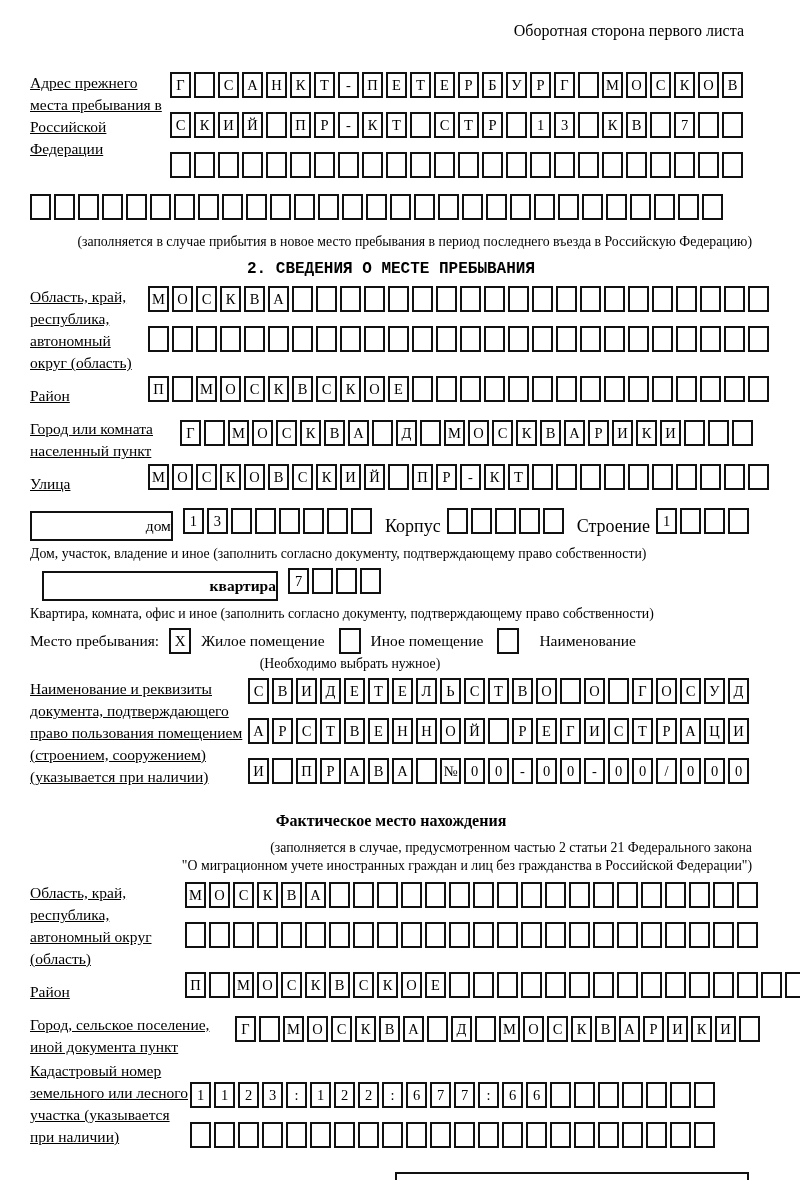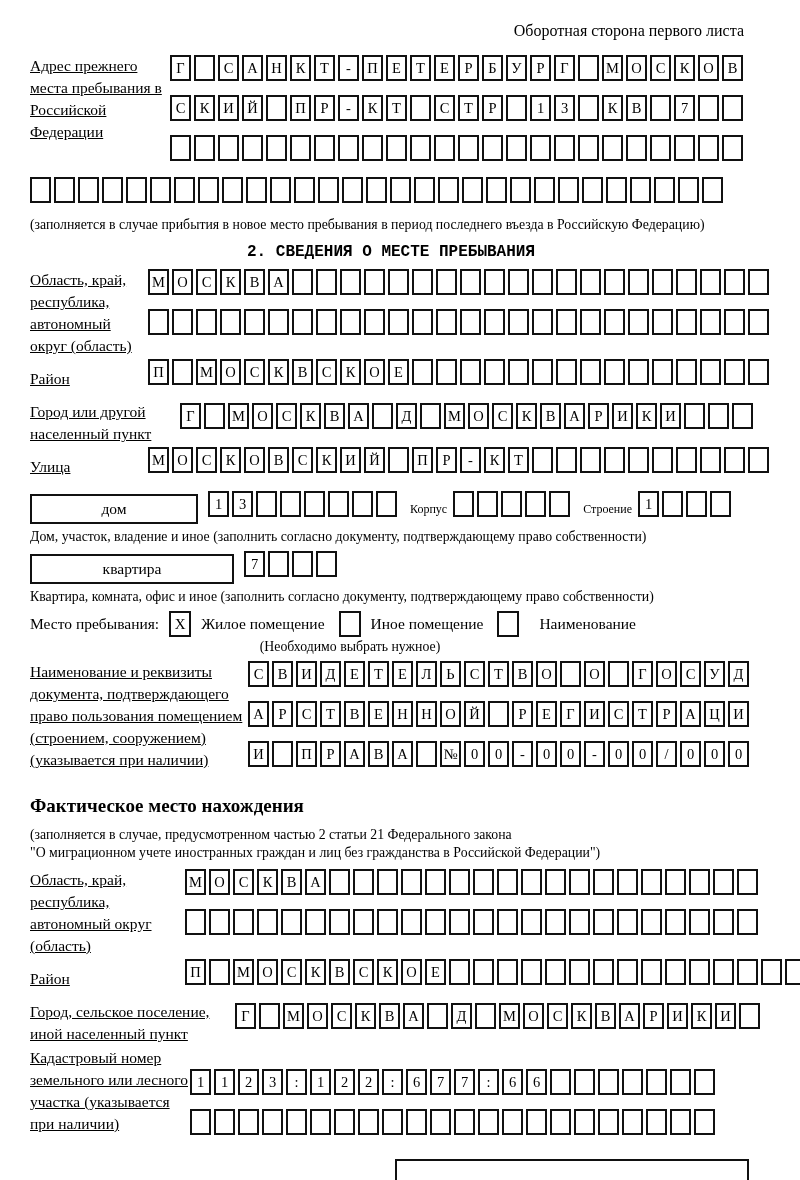--- a/index.html
+++ b/index.html
@@ -1,41 +1,41 @@
 <!DOCTYPE html>
 <html><head>
 <meta charset="utf-8">
 <style>
   html,body{margin:0;padding:0;background:#fff;}
   body{width:800px;font-family:"Liberation Serif","DejaVu Serif",serif;color:#000;}
   .page{box-sizing:border-box;width:800px;min-height:1180px;padding:10px 48px 16px 30px;position:relative;}
-  .top-note{text-align:right;font-size:16px;margin:12px 8px 15px 0;}
+  .top-note{text-align:right;font-size:16px;margin:12px 8px 32px 0;}
   .field{display:flex;align-items:flex-start;margin-bottom:2px;}
   .field.vcenter{align-items:center;}
   .label{font-size:15.5px;line-height:1.42;flex:0 0 auto;text-decoration:underline;}
   .w140{width:140px;} .w118{width:118px;} .w150{width:150px;} .w218{width:218px;}
   .w155{width:155px;} .w205{width:205px;} .w160{width:160px;}
   .rows{flex:1 1 auto;}
   .cellrow{white-space:nowrap;margin-bottom:4px;height:36px;}
   .cell{display:inline-block;box-sizing:border-box;width:21px;height:26px;border:2px solid #111;
         margin-right:3px;text-align:center;font-size:14.5px;line-height:22px;vertical-align:top;}
   .note{font-size:13.8px;margin:2px 0 6px 0;}
-  .note.center{text-align:left;}
+  .note.center{text-align:right;}
   .sec-title{font-size:16px;font-weight:bold;text-align:center;margin:10px 0 8px 0;font-family:Liberation Mono, monospace;}
   .house-row,.apt-row{display:flex;align-items:center;margin:4px 0 2px 0;}
   .inline-box{box-sizing:border-box;border:2px solid #111;height:30px;line-height:26px;
-              text-align:center;font-size:15.5px;margin-right:10px;}
+              text-align:right;font-size:15.5px;margin-right:10px;}
   .dom-box{width:168px;}
-  .apt-box{width:204px;margin-left:0;}
-  .inline-label{font-size:12px;margin:0 6px 0 10px;}
+  .apt-box{width:236px;margin-left:12px;font-weight:bold;}
+  .inline-label{font-size:18px;margin:0 6px 0 10px;}
   .stay-row{display:flex;align-items:center;font-size:15.5px;margin:6px 0 2px 0;}
   .stay-row .gap-s{margin-left:10px;} .stay-row .gap-m{margin-left:14px;}
   .checkbox{display:inline-block;box-sizing:border-box;width:22px;height:26px;border:2px solid #111;
             text-align:center;font-size:15px;line-height:22px;margin:0 10px;}
-  .fact-title{font-size:19px;font-weight:bold;margin:14px 0 10px 0;}
+  .fact-title{font-size:16px;font-weight:bold;text-align:center;margin:14px 0 10px 0;}
   .mt22{margin-top:22px;}
   .confirm-box{box-sizing:border-box;width:354px;height:178px;border:2px solid #111;
                margin:10px 0 6px 365px;}
 </style>
 </head>
 <body>
 
 <div class="page">
 
   <div class="top-note">Оборотная сторона первого листа</div>
@@ -60,21 +60,21 @@
       <div class="cellrow"><span class="cell"></span><span class="cell"></span><span class="cell"></span><span class="cell"></span><span class="cell"></span><span class="cell"></span><span class="cell"></span><span class="cell"></span><span class="cell"></span><span class="cell"></span><span class="cell"></span><span class="cell"></span><span class="cell"></span><span class="cell"></span><span class="cell"></span><span class="cell"></span><span class="cell"></span><span class="cell"></span><span class="cell"></span><span class="cell"></span><span class="cell"></span><span class="cell"></span><span class="cell"></span><span class="cell"></span><span class="cell"></span><span class="cell"></span></div>
     </div>
   </div>
 
   <div class="field vcenter">
     <div class="label w118">Район</div>
     <div class="cellrow"><span class="cell">П</span><span class="cell"></span><span class="cell">М</span><span class="cell">О</span><span class="cell">С</span><span class="cell">К</span><span class="cell">В</span><span class="cell">С</span><span class="cell">К</span><span class="cell">О</span><span class="cell">Е</span><span class="cell"></span><span class="cell"></span><span class="cell"></span><span class="cell"></span><span class="cell"></span><span class="cell"></span><span class="cell"></span><span class="cell"></span><span class="cell"></span><span class="cell"></span><span class="cell"></span><span class="cell"></span><span class="cell"></span><span class="cell"></span><span class="cell"></span></div>
   </div>
 
   <div class="field vcenter">
-    <div class="label w150">Город или другой населенный пункт</div>
+    <div class="label w150">Город или комната населенный пункт</div>
     <div class="cellrow"><span class="cell">Г</span><span class="cell"></span><span class="cell">М</span><span class="cell">О</span><span class="cell">С</span><span class="cell">К</span><span class="cell">В</span><span class="cell">А</span><span class="cell"></span><span class="cell">Д</span><span class="cell"></span><span class="cell">М</span><span class="cell">О</span><span class="cell">С</span><span class="cell">К</span><span class="cell">В</span><span class="cell">А</span><span class="cell">Р</span><span class="cell">И</span><span class="cell">К</span><span class="cell">И</span><span class="cell"></span><span class="cell"></span><span class="cell"></span></div>
   </div>
 
   <div class="field vcenter">
     <div class="label w118">Улица</div>
     <div class="cellrow"><span class="cell">М</span><span class="cell">О</span><span class="cell">С</span><span class="cell">К</span><span class="cell">О</span><span class="cell">В</span><span class="cell">С</span><span class="cell">К</span><span class="cell">И</span><span class="cell">Й</span><span class="cell"></span><span class="cell">П</span><span class="cell">Р</span><span class="cell">-</span><span class="cell">К</span><span class="cell">Т</span><span class="cell"></span><span class="cell"></span><span class="cell"></span><span class="cell"></span><span class="cell"></span><span class="cell"></span><span class="cell"></span><span class="cell"></span><span class="cell"></span><span class="cell"></span></div>
   </div>
 
   <div class="house-row">
     <div class="inline-box dom-box">дом</div>
@@ -123,21 +123,21 @@
       <div class="cellrow"><span class="cell"></span><span class="cell"></span><span class="cell"></span><span class="cell"></span><span class="cell"></span><span class="cell"></span><span class="cell"></span><span class="cell"></span><span class="cell"></span><span class="cell"></span><span class="cell"></span><span class="cell"></span><span class="cell"></span><span class="cell"></span><span class="cell"></span><span class="cell"></span><span class="cell"></span><span class="cell"></span><span class="cell"></span><span class="cell"></span><span class="cell"></span><span class="cell"></span><span class="cell"></span><span class="cell"></span></div>
     </div>
   </div>
 
   <div class="field vcenter">
     <div class="label w155">Район</div>
     <div class="cellrow"><span class="cell">П</span><span class="cell"></span><span class="cell">М</span><span class="cell">О</span><span class="cell">С</span><span class="cell">К</span><span class="cell">В</span><span class="cell">С</span><span class="cell">К</span><span class="cell">О</span><span class="cell">Е</span><span class="cell"></span><span class="cell"></span><span class="cell"></span><span class="cell"></span><span class="cell"></span><span class="cell"></span><span class="cell"></span><span class="cell"></span><span class="cell"></span><span class="cell"></span><span class="cell"></span><span class="cell"></span><span class="cell"></span><span class="cell"></span><span class="cell"></span></div>
   </div>
 
   <div class="field vcenter">
-    <div class="label w205">Город, сельское поселение, иной населенный пункт</div>
+    <div class="label w205">Город, сельское поселение, иной документа пункт</div>
     <div class="cellrow"><span class="cell">Г</span><span class="cell"></span><span class="cell">М</span><span class="cell">О</span><span class="cell">С</span><span class="cell">К</span><span class="cell">В</span><span class="cell">А</span><span class="cell"></span><span class="cell">Д</span><span class="cell"></span><span class="cell">М</span><span class="cell">О</span><span class="cell">С</span><span class="cell">К</span><span class="cell">В</span><span class="cell">А</span><span class="cell">Р</span><span class="cell">И</span><span class="cell">К</span><span class="cell">И</span><span class="cell"></span></div>
   </div>
 
   <div class="field">
     <div class="label w160">Кадастровый номер земельного или лесного участка (указывается при наличии)</div>
     <div class="rows mt22">
       <div class="cellrow"><span class="cell">1</span><span class="cell">1</span><span class="cell">2</span><span class="cell">3</span><span class="cell">:</span><span class="cell">1</span><span class="cell">2</span><span class="cell">2</span><span class="cell">:</span><span class="cell">6</span><span class="cell">7</span><span class="cell">7</span><span class="cell">:</span><span class="cell">6</span><span class="cell">6</span><span class="cell"></span><span class="cell"></span><span class="cell"></span><span class="cell"></span><span class="cell"></span><span class="cell"></span><span class="cell"></span></div>
       <div class="cellrow"><span class="cell"></span><span class="cell"></span><span class="cell"></span><span class="cell"></span><span class="cell"></span><span class="cell"></span><span class="cell"></span><span class="cell"></span><span class="cell"></span><span class="cell"></span><span class="cell"></span><span class="cell"></span><span class="cell"></span><span class="cell"></span><span class="cell"></span><span class="cell"></span><span class="cell"></span><span class="cell"></span><span class="cell"></span><span class="cell"></span><span class="cell"></span><span class="cell"></span></div>
     </div>
   </div>

